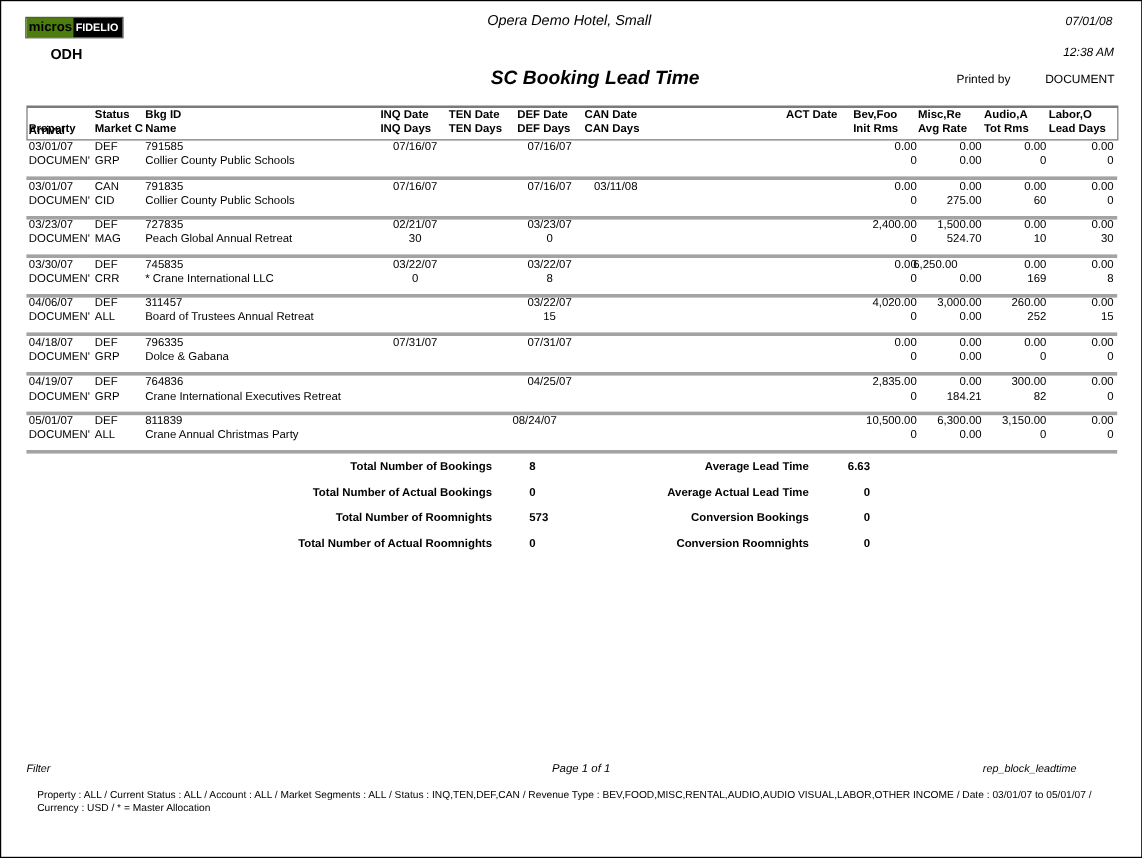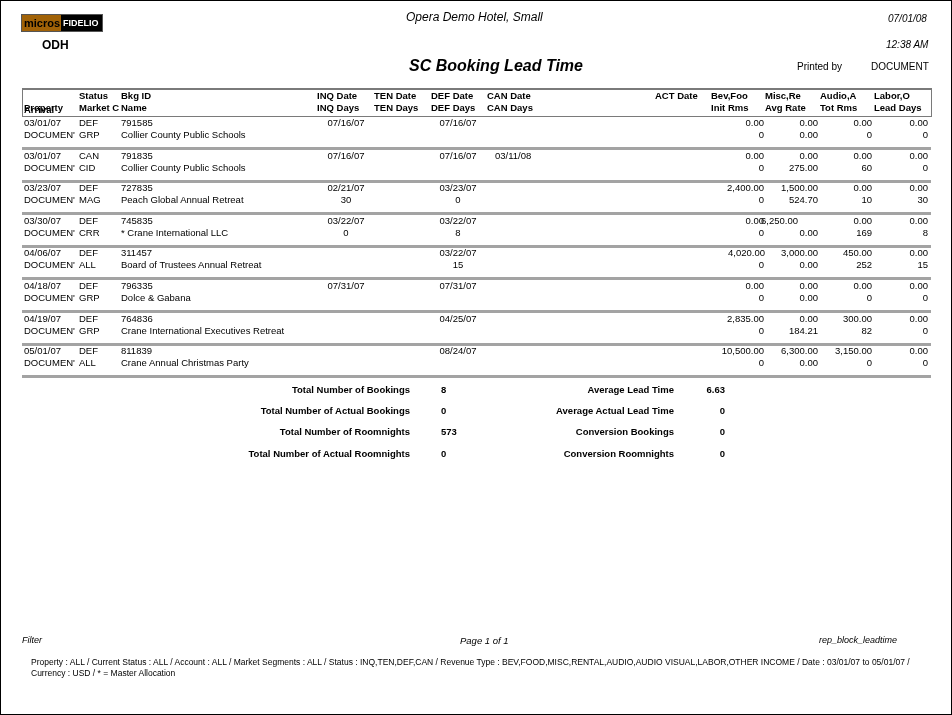--- a/index.html
+++ b/index.html
@@ -3,21 +3,21 @@
 <meta charset="utf-8">
 <style>
   html, body { margin:0; padding:0; background:#fff; }
   body { width:952px; height:715px; position:relative; overflow:hidden;
          font-family:"Liberation Sans", sans-serif; color:#000; }
   .page { position:absolute; left:0; top:0; width:950px; height:713px;
           border:1px solid #000; background:#fff; }
   .abs { position:absolute; white-space:nowrap; }
   .logo { position:absolute; left:20px; top:13px; height:16px; border:1px solid #555;
           display:flex; align-items:stretch; font-weight:bold; font-size:11px; }
-  .logo .m { padding:0 1px 0 2px; line-height:16px; background:#a16207; }
+  .logo .m { padding:0 1px 0 2px; line-height:16px; background:#4d7c0f; }
   .logo .f { background:#000; color:#fff; padding:0 3px 0 2px; line-height:16px; font-size:9px; }
   .hotel { font-style:italic; font-size:12px; }
   .title { font-weight:bold; font-style:italic; font-size:16px; }
   .small { font-size:10px; }
   .ital { font-style:italic; }
   .bold { font-weight:bold; }
   .hdrbox { position:absolute; left:21px; top:87px; width:908px; height:26px;
             border:1px solid #7a7a7a; border-top:2px solid #7a7a7a; }
   .hdrtext { position:absolute; font-size:9.5px; font-weight:bold; white-space:nowrap; }
   .row { position:absolute; left:21px; width:909px; height:31px; }
@@ -185,25 +185,25 @@
         <div class="cell" style="left: 99px; top: 13px; width: 200px; text-align: left;">Board of Trustees Annual Retreat</div>
         <div class="cell" style="left: 293px; top: 1px; width: 62px; text-align: center;"></div>
         <div class="cell" style="left: 293px; top: 13px; width: 62px; text-align: center;"></div>
         <div class="cell" style="left: 351px; top: 1px; width: 56px; text-align: center;"></div>
         <div class="cell" style="left: 351px; top: 13px; width: 56px; text-align: center;"></div>
         <div class="cell" style="left: 405px; top: 1px; width: 62px; text-align: center;">03/22/07</div>
         <div class="cell" style="left: 405px; top: 13px; width: 62px; text-align: center;">15</div>
         <div class="cell" style="left: 473px; top: 1px; width: 40px; text-align: left;"></div>
         <div class="cell" style="left: 473px; top: 13px; width: 40px; text-align: left;"></div>
         <div class="cell" style="left: 619px; top: 1px; width: 60px; text-align: right;"></div>
-        <div class="cell" style="left: 683px; top: 1px; width: 83px; text-align: center;">4,020.00</div>
+        <div class="cell" style="left: 659px; top: 1px; width: 83px; text-align: right;">4,020.00</div>
         <div class="cell" style="left: 659px; top: 13px; width: 83px; text-align: right;">0</div>
         <div class="cell" style="left: 719px; top: 1px; width: 77px; text-align: right;">3,000.00</div>
         <div class="cell" style="left: 719px; top: 13px; width: 77px; text-align: right;">0.00</div>
-        <div class="cell" style="left: 779px; top: 1px; width: 71px; text-align: right;">450.00</div>
+        <div class="cell" style="left: 779px; top: 1px; width: 71px; text-align: right;">260.00</div>
         <div class="cell" style="left: 779px; top: 13px; width: 71px; text-align: right;">252</div>
         <div class="cell" style="left: 839px; top: 1px; width: 67px; text-align: right;">0.00</div>
         <div class="cell" style="left: 839px; top: 13px; width: 67px; text-align: right;">15</div>
         <div class="sep"></div>
       </div>
       <div class="row" style="top: 278px;">
         <div class="cell" style="left: 2px; top: 1px; width: 55px; text-align: left;">04/18/07</div>
         <div class="cell" style="left: 57px; top: 1px; width: 40px; text-align: left;">DEF</div>
         <div class="cell" style="left: 99px; top: 1px; width: 150px; text-align: left;">796335</div>
         <div class="cell" style="left: 2px; top: 13px; width: 55px; text-align: left;">DOCUMEN'</div>
@@ -258,21 +258,21 @@
         <div class="cell" style="left: 2px; top: 1px; width: 55px; text-align: left;">05/01/07</div>
         <div class="cell" style="left: 57px; top: 1px; width: 40px; text-align: left;">DEF</div>
         <div class="cell" style="left: 99px; top: 1px; width: 150px; text-align: left;">811839</div>
         <div class="cell" style="left: 2px; top: 13px; width: 55px; text-align: left;">DOCUMEN'</div>
         <div class="cell" style="left: 57px; top: 13px; width: 40px; text-align: left;">ALL</div>
         <div class="cell" style="left: 99px; top: 13px; width: 200px; text-align: left;">Crane Annual Christmas Party</div>
         <div class="cell" style="left: 293px; top: 1px; width: 62px; text-align: center;"></div>
         <div class="cell" style="left: 293px; top: 13px; width: 62px; text-align: center;"></div>
         <div class="cell" style="left: 351px; top: 1px; width: 56px; text-align: center;"></div>
         <div class="cell" style="left: 351px; top: 13px; width: 56px; text-align: center;"></div>
-        <div class="cell" style="left: 405px; top: 1px; width: 62px; text-align: center;">08/24/07</div>
+        <div class="cell" style="left: 405px; top: 1px; width: 62px; text-align: left;">08/24/07</div>
         <div class="cell" style="left: 405px; top: 13px; width: 62px; text-align: center;"></div>
         <div class="cell" style="left: 473px; top: 1px; width: 40px; text-align: left;"></div>
         <div class="cell" style="left: 473px; top: 13px; width: 40px; text-align: left;"></div>
         <div class="cell" style="left: 619px; top: 1px; width: 60px; text-align: right;"></div>
         <div class="cell" style="left: 659px; top: 1px; width: 83px; text-align: right;">10,500.00</div>
         <div class="cell" style="left: 659px; top: 13px; width: 83px; text-align: right;">0</div>
         <div class="cell" style="left: 719px; top: 1px; width: 77px; text-align: right;">6,300.00</div>
         <div class="cell" style="left: 719px; top: 13px; width: 77px; text-align: right;">0.00</div>
         <div class="cell" style="left: 779px; top: 1px; width: 71px; text-align: right;">3,150.00</div>
         <div class="cell" style="left: 779px; top: 13px; width: 71px; text-align: right;">0</div>

